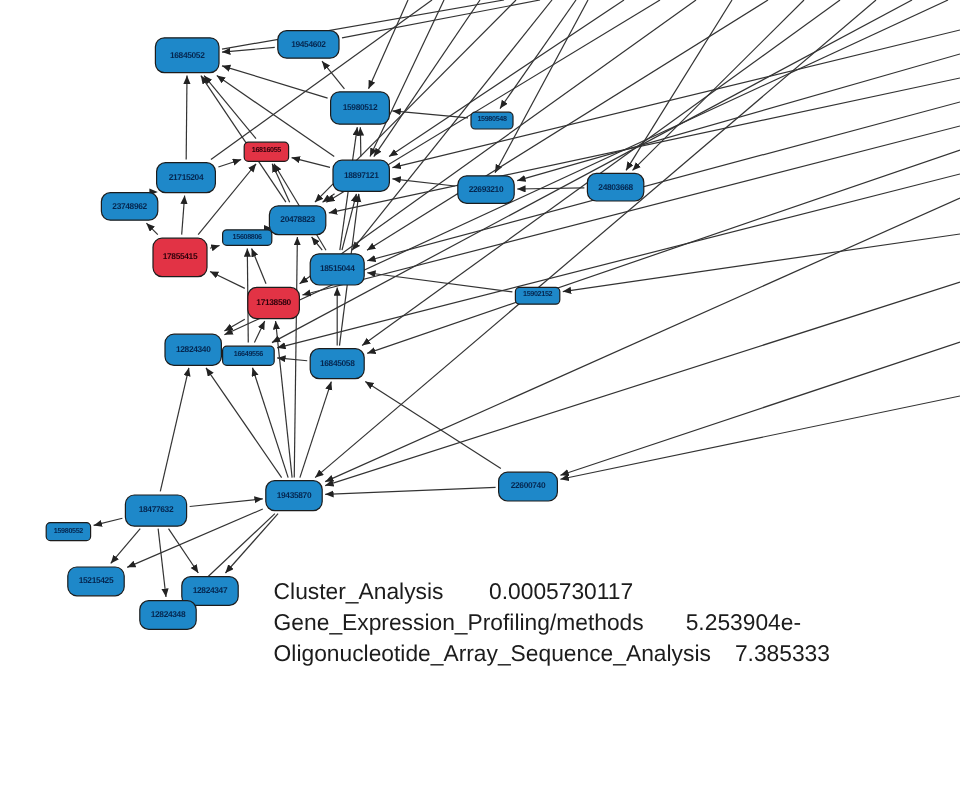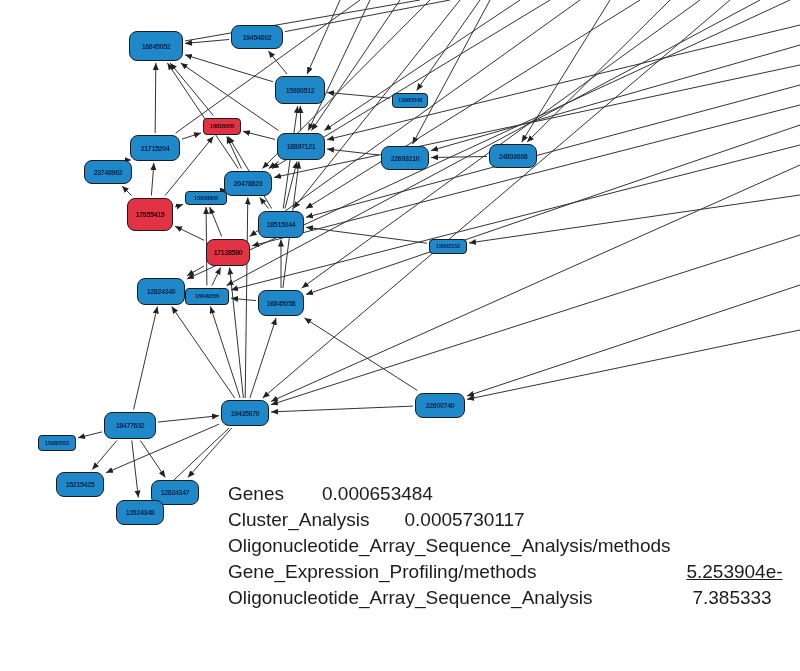--- a/index.html
+++ b/index.html
@@ -230,27 +230,21 @@
       <div class="node blue" style="left: 151px; top: 479.5px; width: 48px; height: 25px;">
         <span class="node-label">12824347</span>
       </div>
       <div class="node blue" style="left: 116px; top: 499.5px; width: 48px; height: 25px;">
         <span class="node-label">12824348</span>
       </div>
     </div>
 
   <div class="stats">
     <div class="stat-line">
-      <span class="stat-term">Genes</span><span class="stat-value">0.000653484</span>
-    </div>
-    <div class="stat-line">
       <span class="stat-term">Cluster_Analysis</span><span class="stat-value">0.0005730117</span>
-    </div>
-    <div class="stat-line">
-      <span class="stat-term">Oligonucleotide_Array_Sequence_Analysis/methods</span><span class="stat-value"></span>
     </div>
     <div class="stat-line">
       <span class="stat-term">Gene_Expression_Profiling/methods</span><span class="stat-value">5.253904e-</span>
     </div>
     <div class="stat-line">
       <span class="stat-term">Oligonucleotide_Array_Sequence_Analysis</span><span class="stat-value">7.385333</span>
     </div>
   </div>
 
 </div>

